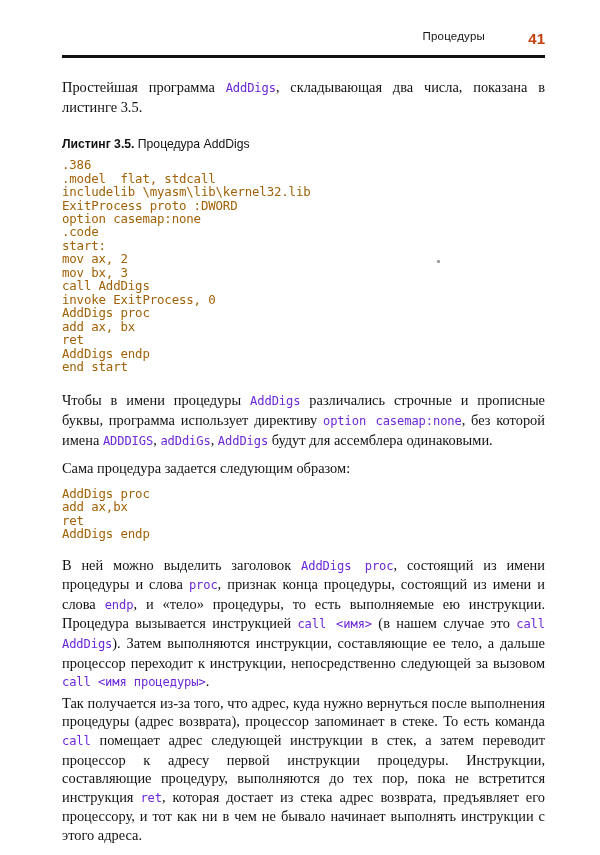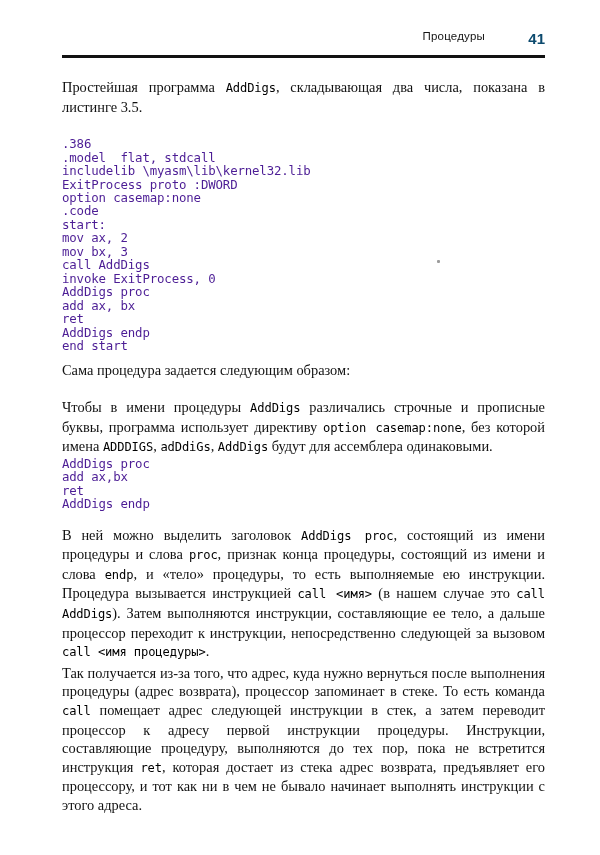--- a/index.html
+++ b/index.html
@@ -35,21 +35,21 @@
   .runhead-title {
     font-family: "Liberation Sans", "DejaVu Sans", sans-serif;
     font-size: 11.5px;
     letter-spacing: 0.2px;
     color: #141414;
   }
   .runhead-pageno {
     font-family: "Liberation Sans", "DejaVu Sans", sans-serif;
     font-size: 15px;
     font-weight: bold;
-    color: #0c4a6e;
+    color: #c2410c;
     margin-left: 36px;
     min-width: 24px;
     text-align: right;
   }
   .runhead-rule {
     position: absolute;
     left: 62px;
     top: 55px;
     width: 483px;
     height: 2.6px;
@@ -75,21 +75,21 @@
   }
   p.body + p.body {
     margin-top: 2px;
   }
 
   
   code, .mono {
     font-family: "DejaVu Sans Mono", "Liberation Mono", monospace;
     font-size: 12.1px;
     letter-spacing: -0.1px;
-    color: #000000;
+    color: #6d28d9;
   }
 
   
   .listing-caption {
     font-family: "Liberation Sans", "DejaVu Sans", sans-serif;
     font-size: 12.2px;
     color: #111;
     margin: 0;
     padding: 0;
   }
@@ -100,21 +100,21 @@
     font-weight: normal;
   }
 
   
   pre.code {
     font-family: "DejaVu Sans Mono", "Liberation Mono", monospace;
     font-size: 12.4px;
     line-height: 13.45px;
     margin: 0;
     padding: 0;
-    color: #4c1d95;
+    color: #a16207;
     white-space: pre;
     letter-spacing: -0.15px;
   }
   .code-block {
     margin-left: 16px;
   }
 
   
   .speck {
     position: absolute;
@@ -133,41 +133,42 @@
   <div class="runhead">
     <span class="runhead-title">Процедуры</span>
     <span class="runhead-pageno">41</span>
   </div>
   <div class="runhead-rule"></div>
 
   <div class="col">
 
     <p class="body" style="margin-bottom:21px;"><span>Простейшая программа </span><code>AddDigs</code><span>, складывающая два числа, показана в листинге 3.5.</span></p>
 
+    <p class="listing-caption" style="margin-bottom:7px;"><span class="lc-label">Листинг 3.5.</span> <span class="lc-text">Процедура AddDigs</span></p>
 
     <pre class="code code-block">.386
 .model  flat, stdcall
 includelib \myasm\lib\kernel32.lib
 ExitProcess proto :DWORD
 option casemap:none
 .code
 start:
 mov ax, 2
 mov bx, 3
 call AddDigs
 invoke ExitProcess, 0
 AddDigs proc
 add ax, bx
 ret
 AddDigs endp
 end start</pre>
 
+    <p class="body" style="margin-top:18px;"><span>Чтобы в имени процедуры </span><code>AddDigs</code><span> различались строчные и прописные буквы, программа использует директиву </span><code>option casemap:none</code><span>, без которой имена </span><code>ADDDIGS</code><span>, </span><code>adDdiGs</code><span>, </span><code>AddDigs</code><span> будут для ассемблера одинаковыми.</span></p>
+
     <p class="body" style="margin-top:9px;margin-bottom:9px;">Сама процедура задается следующим образом:</p>
-
-    <p class="body" style="margin-top:18px;"><span>Чтобы в имени процедуры </span><code>AddDigs</code><span> различались строчные и прописные буквы, программа использует директиву </span><code>option casemap:none</code><span>, без которой имена </span><code>ADDDIGS</code><span>, </span><code>adDdiGs</code><span>, </span><code>AddDigs</code><span> будут для ассемблера одинаковыми.</span></p>
 
     <pre class="code code-block">AddDigs proc
 add ax,bx
 ret
 AddDigs endp</pre>
 
     <p class="body" style="margin-top:15px;"><span>В ней можно выделить заголовок </span><code>AddDigs proc</code><span>, состоящий из имени процедуры и слова </span><code>proc</code><span>, признак конца процедуры, состоящий из имени и слова </span><code>endp</code><span>, и «тело» процедуры, то есть выполняемые ею инструкции. Процедура вызывается инструкцией </span><code>call &lt;имя&gt;</code><span> (в нашем случае это </span><code>call AddDigs</code><span>). Затем выполняются инструкции, составляющие ее тело, а дальше процессор переходит к инструкции, непосредственно следующей за вызовом </span><code>call &lt;имя процедуры&gt;</code><span>.</span></p>
 
     <p class="body"><span>Так получается из-за того, что адрес, куда нужно вернуться после выполнения процедуры (адрес возврата), процессор запоминает в стеке. То есть команда </span><code>call</code><span> помещает адрес следующей инструкции в стек, а затем переводит процессор к адресу первой инструкции процедуры. Инструкции, составляющие процедуру, выполняются до тех пор, пока не встретится инструкция </span><code>ret</code><span>, которая достает из стека адрес возврата, предъявляет его процессору, и тот как ни в чем не бывало начинает выполнять инструкции с этого адреса.</span></p>
 

